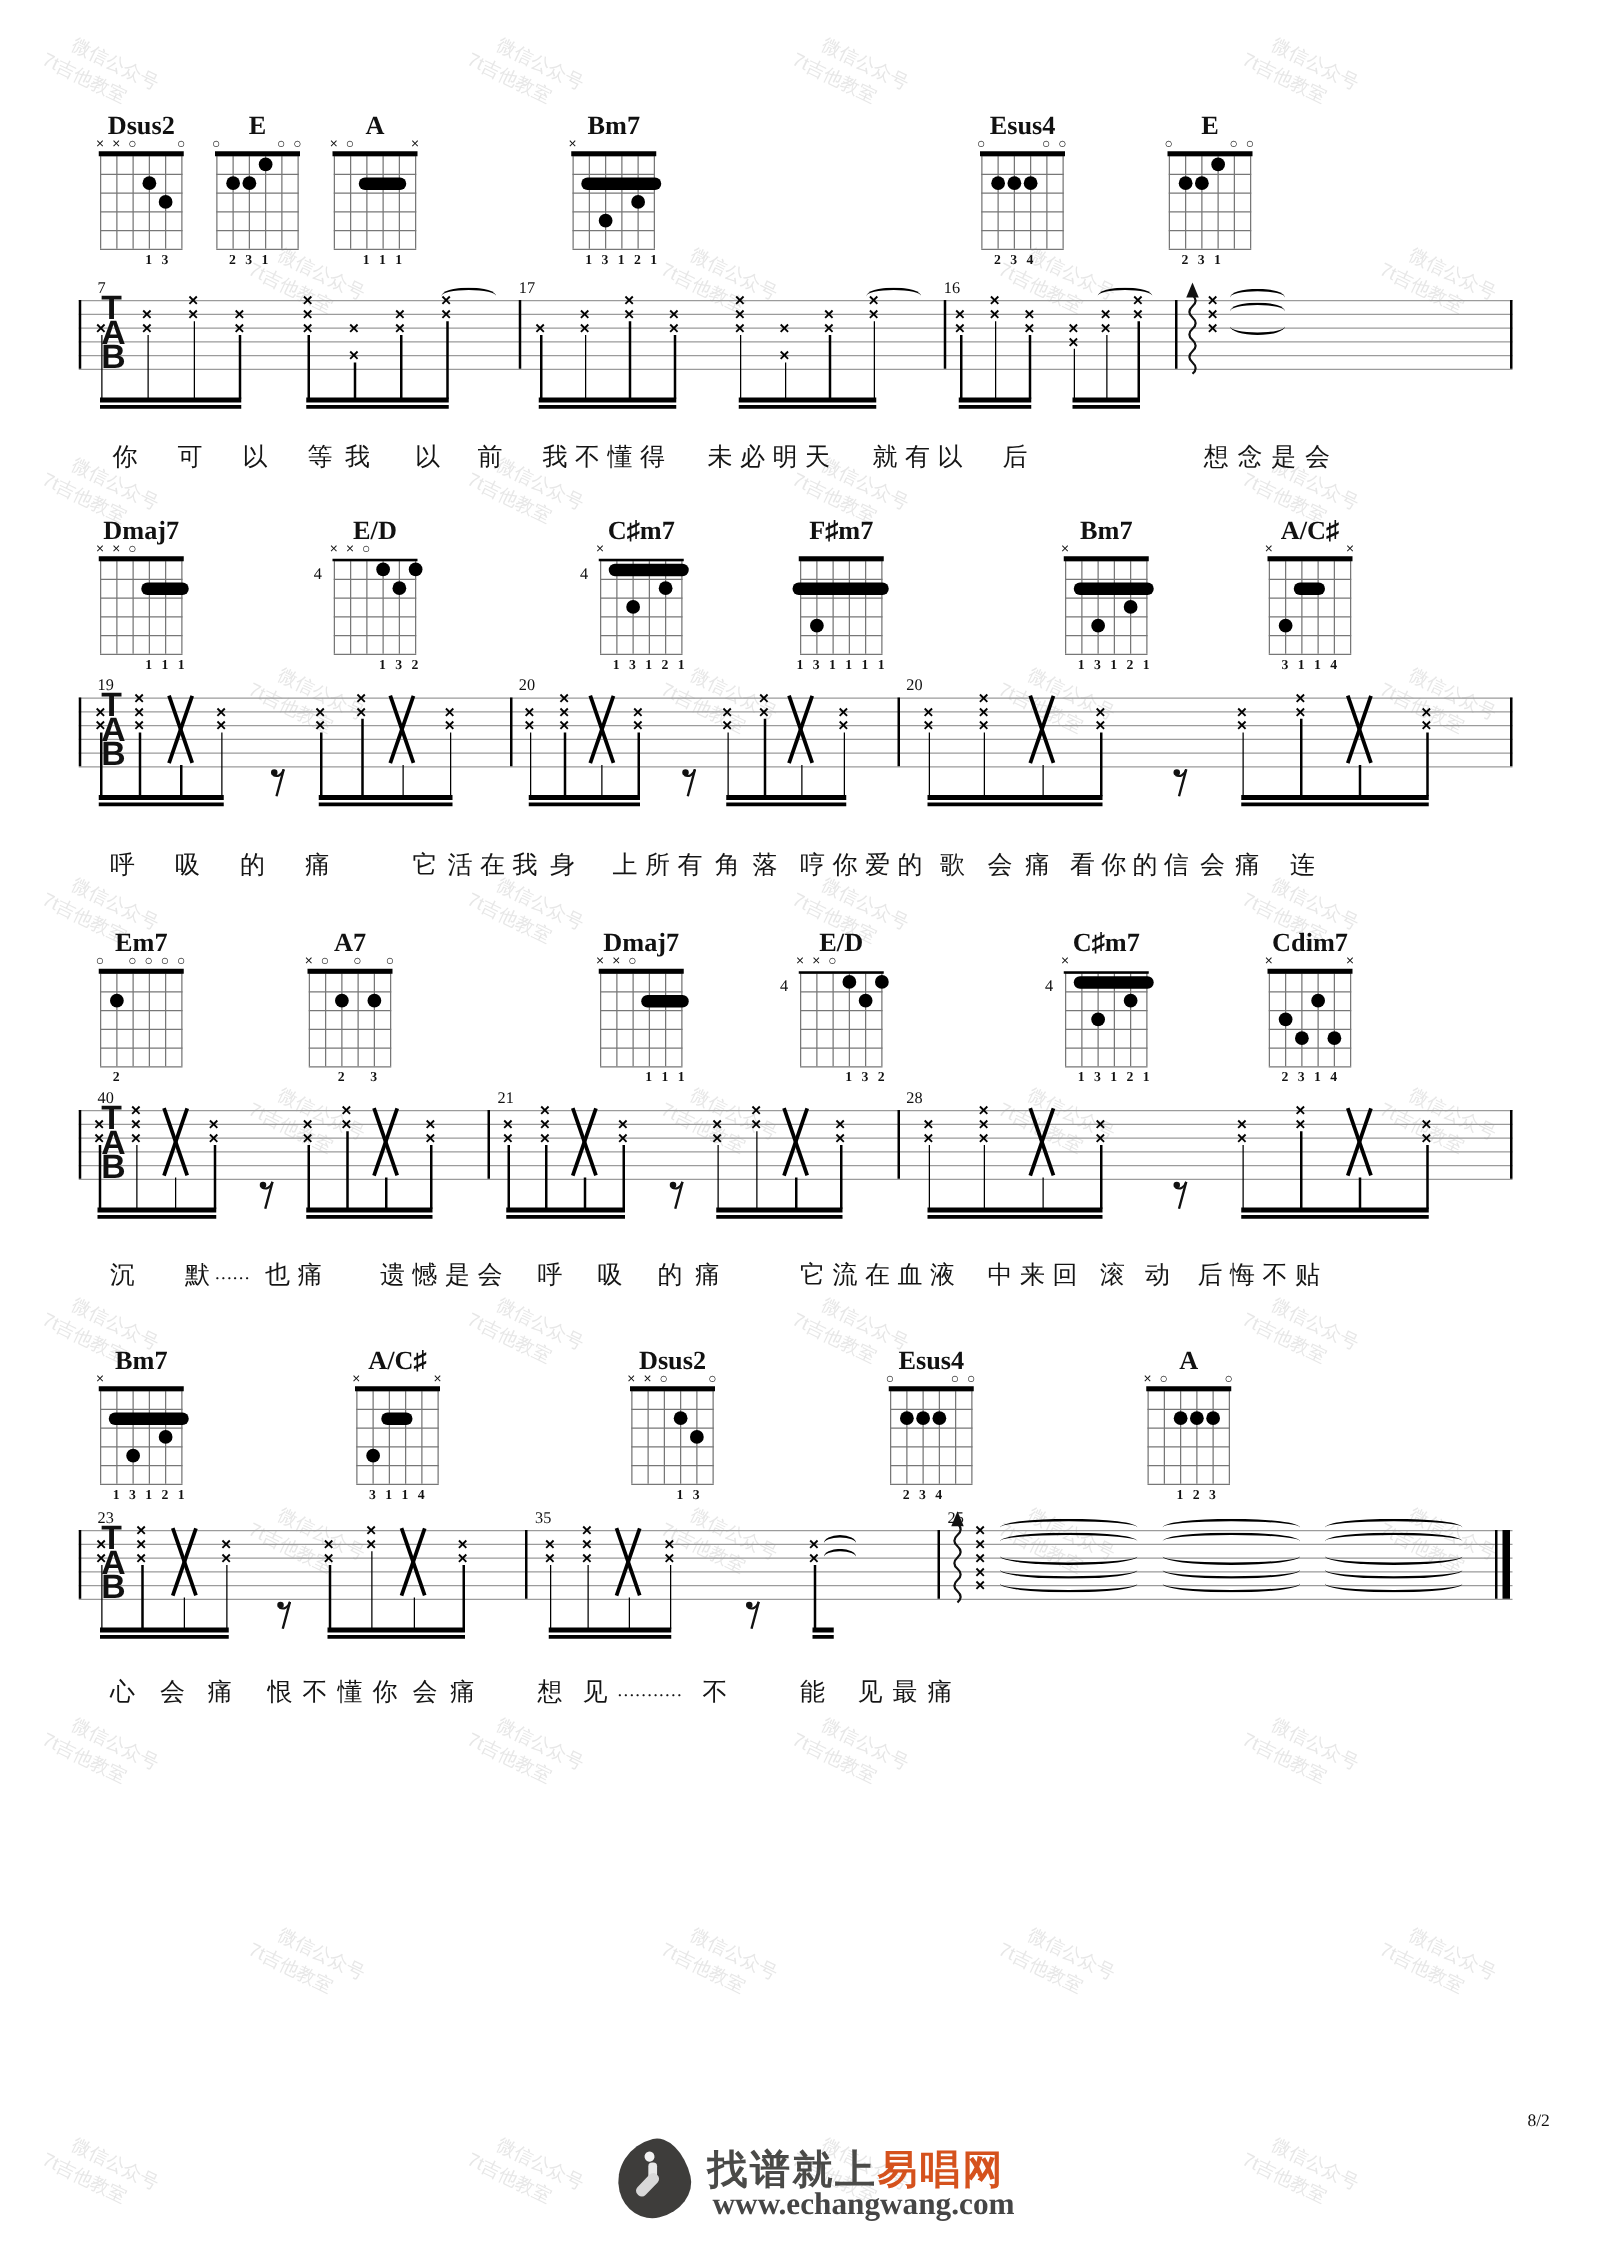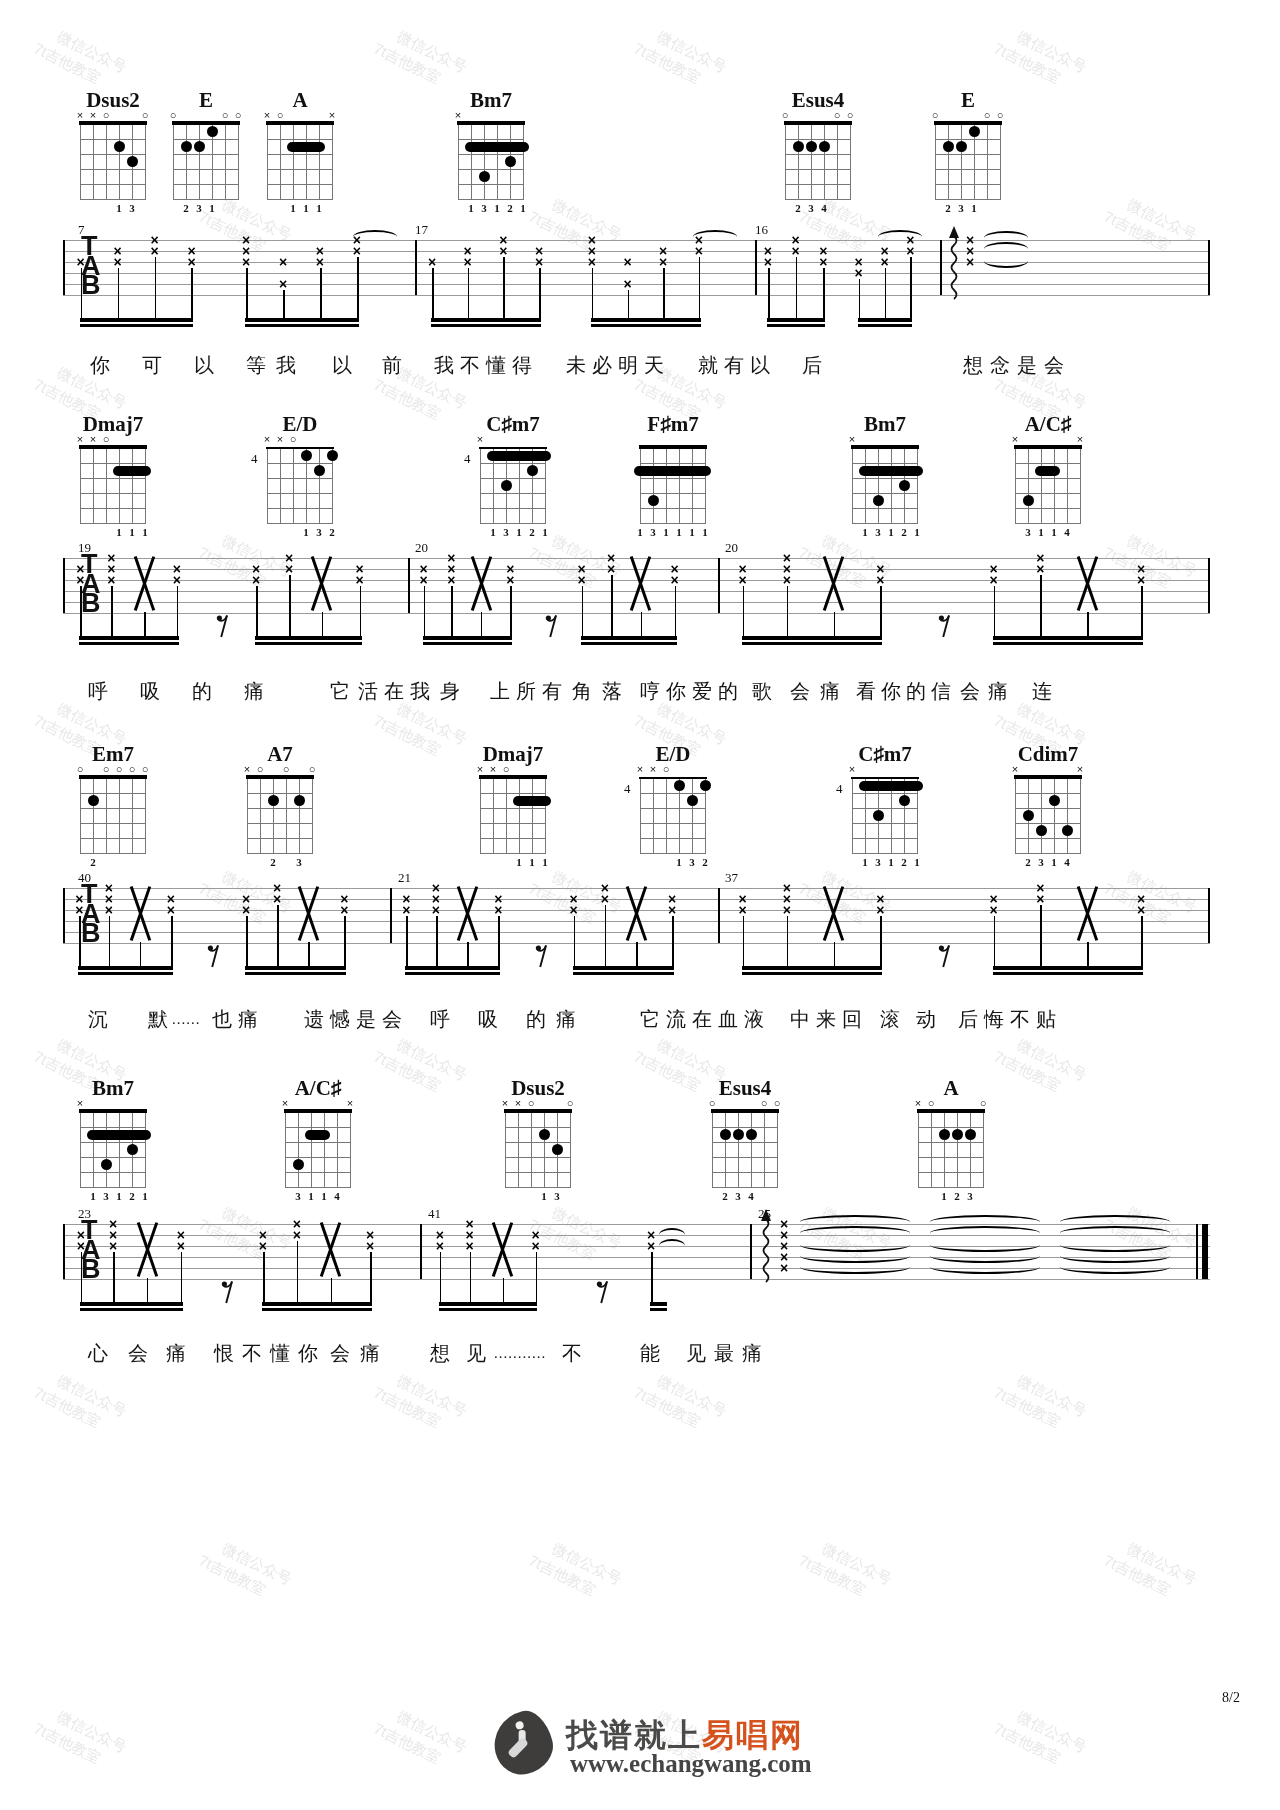--- a/index.html
+++ b/index.html
@@ -950,21 +950,21 @@
         <div class="scr" style="left: 571.7px; transform: rotate(-19deg); position: absolute;"></div>
         <div class="stem" style="left: 573px; top: 54px; height: 25px; position: absolute;"></div>
         <div class="sx" style="left: 603.08px; top: 3px; position: absolute;">×</div>
         <div class="sx" style="left: 603.08px; top: 14px; position: absolute;">×</div>
         <div class="stem" style="left: 609.08px; top: 28px; height: 51px; position: absolute;"></div>
         <div class="beam" style="left: 342.4px; top: 78px; width: 94.84px; height: 3.6px; position: absolute;"></div>
         <div class="beam" style="left: 342.4px; top: 84px; width: 94.84px; height: 3px; position: absolute;"></div>
         <div class="beam" style="left: 509.68px; top: 78px; width: 101.4px; height: 3.6px; position: absolute;"></div>
         <div class="beam" style="left: 509.68px; top: 84px; width: 101.4px; height: 3px; position: absolute;"></div>
         <div class="bline" style="left: 655px; position: absolute;"></div>
-        <div class="mnum" style="left: 662px; position: absolute;">37</div>
+        <div class="mnum" style="left: 662px; position: absolute;">28</div>
         <div class="sx" style="left: 673.6px; top: 3px; position: absolute;">×</div>
         <div class="sx" style="left: 673.6px; top: 14px; position: absolute;">×</div>
         <div class="stem" style="left: 679.6px; top: 28px; height: 51px; position: absolute;"></div>
         <div class="sx" style="left: 717.88px; top: -8px; position: absolute;">×</div>
         <div class="sx" style="left: 717.88px; top: 3px; position: absolute;">×</div>
         <div class="sx" style="left: 717.88px; top: 14px; position: absolute;">×</div>
         <div class="stem" style="left: 723.88px; top: 28px; height: 51px; position: absolute;"></div>
         <div class="scr" style="left: 769.32px; transform: rotate(19deg); position: absolute;"></div>
         <div class="scr" style="left: 769.32px; transform: rotate(-19deg); position: absolute;"></div>
         <div class="stem" style="left: 770.62px; top: 54px; height: 25px; position: absolute;"></div>
@@ -1196,21 +1196,21 @@
         <div class="scr" style="left: 266.45px; transform: rotate(-19deg); position: absolute;"></div>
         <div class="stem" style="left: 267.75px; top: 54px; height: 25px; position: absolute;"></div>
         <div class="sx" style="left: 301.02px; top: 3px; position: absolute;">×</div>
         <div class="sx" style="left: 301.02px; top: 14px; position: absolute;">×</div>
         <div class="stem" style="left: 307.02px; top: 28px; height: 51px; position: absolute;"></div>
         <div class="beam" style="left: 16.85px; top: 78px; width: 102.96px; height: 3.6px; position: absolute;"></div>
         <div class="beam" style="left: 16.85px; top: 84px; width: 102.96px; height: 3px; position: absolute;"></div>
         <div class="beam" style="left: 198.92px; top: 78px; width: 110.1px; height: 3.6px; position: absolute;"></div>
         <div class="beam" style="left: 198.92px; top: 84px; width: 110.1px; height: 3px; position: absolute;"></div>
         <div class="bline" style="left: 357px; position: absolute;"></div>
-        <div class="mnum" style="left: 365px; position: absolute;">41</div>
+        <div class="mnum" style="left: 365px; position: absolute;">35</div>
         <div class="sx" style="left: 370.8px; top: 3px; position: absolute;">×</div>
         <div class="sx" style="left: 370.8px; top: 14px; position: absolute;">×</div>
         <div class="stem" style="left: 376.8px; top: 28px; height: 51px; position: absolute;"></div>
         <div class="sx" style="left: 400.5px; top: -8px; position: absolute;">×</div>
         <div class="sx" style="left: 400.5px; top: 3px; position: absolute;">×</div>
         <div class="sx" style="left: 400.5px; top: 14px; position: absolute;">×</div>
         <div class="stem" style="left: 406.5px; top: 28px; height: 51px; position: absolute;"></div>
         <div class="scr" style="left: 438.2px; transform: rotate(19deg); position: absolute;"></div>
         <div class="scr" style="left: 438.2px; transform: rotate(-19deg); position: absolute;"></div>
         <div class="stem" style="left: 439.5px; top: 54px; height: 25px; position: absolute;"></div>

